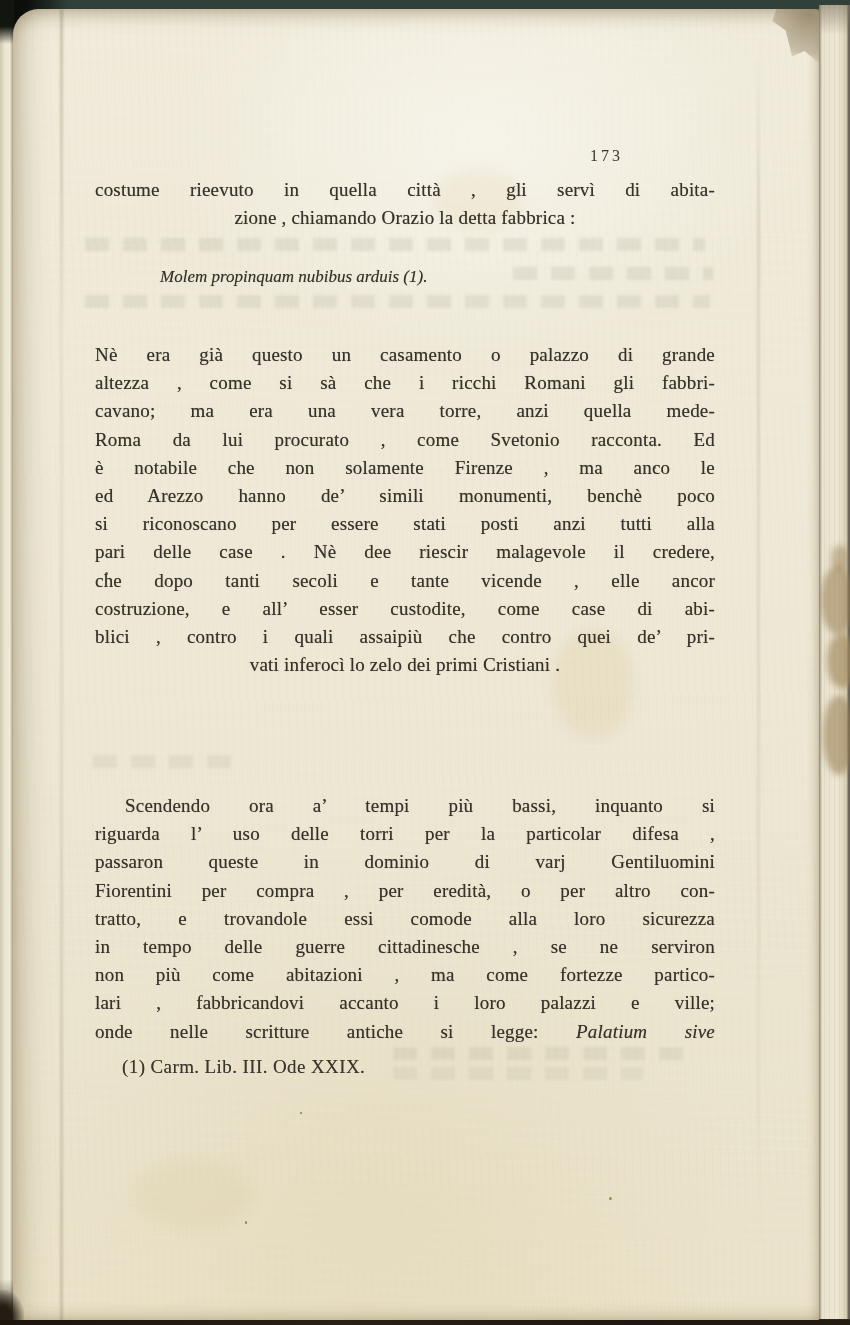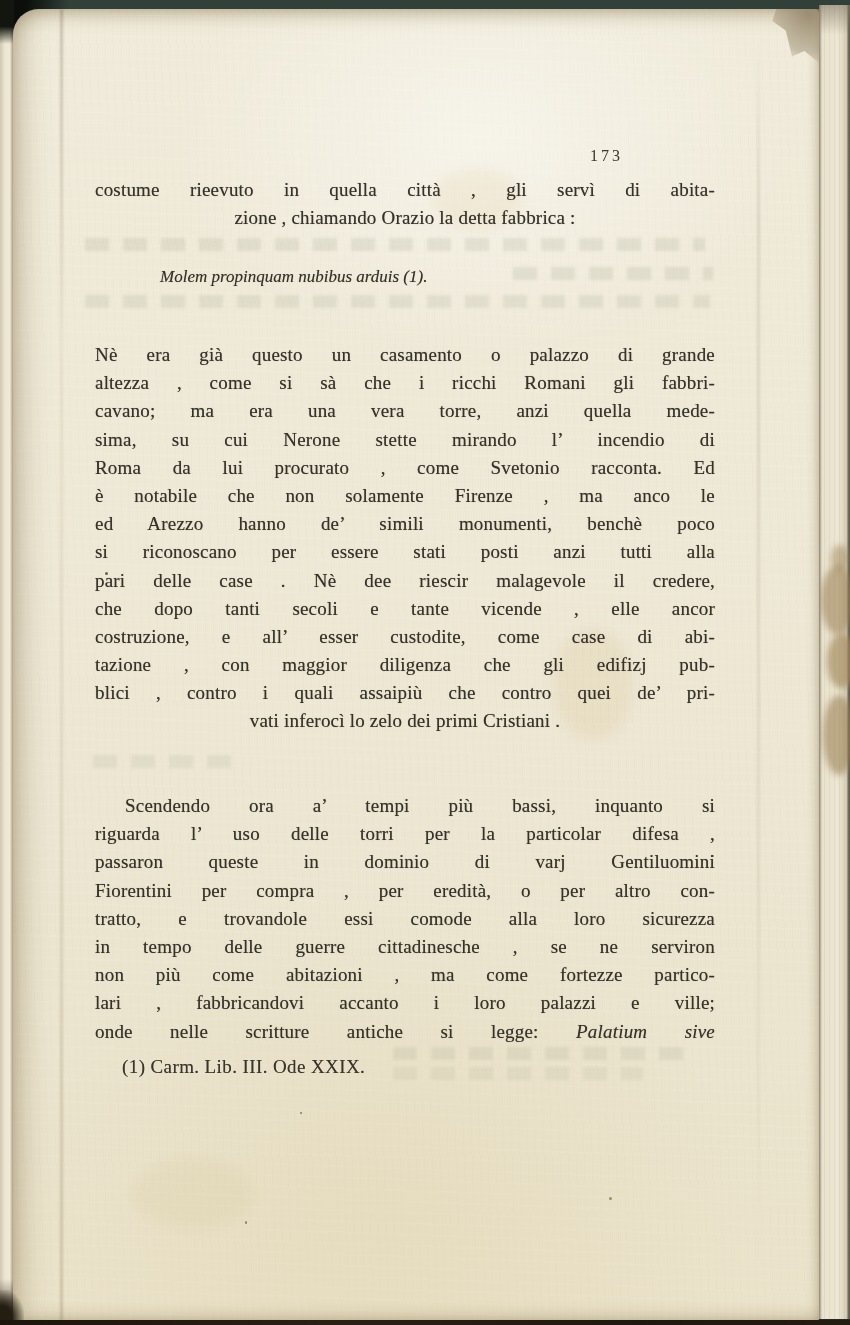--- a/index.html
+++ b/index.html
@@ -162,29 +162,27 @@
     <div class="line jline">costume rieevuto in quella città , gli servì di abita-</div>
     <div class="line lline">zione , chiamando Orazio la detta fabbrica :</div>
   </div>
 
   <div class="quote-line">Molem propinquam nubibus arduis (1).</div>
 
   <div class="text-col" style="top:332px;">
     <div class="line jline">Nè era già questo un casamento o palazzo di grande</div>
     <div class="line jline">altezza , come si sà che i ricchi Romani gli fabbri-</div>
     <div class="line jline">cavano; ma era una vera torre, anzi quella mede-</div>
-    <div class="line jline">sima, su cui Nerone stette mirando l’ incendio di</div>
     <div class="line jline">Roma da lui procurato , come Svetonio racconta. Ed</div>
     <div class="line jline">è notabile che non solamente Firenze , ma anco le</div>
     <div class="line jline">ed Arezzo hanno de’ simili monumenti, benchè poco</div>
     <div class="line jline">si riconoscano per essere stati posti anzi tutti alla</div>
     <div class="line jline">pari delle case . Nè dee riescir malagevole il credere,</div>
     <div class="line jline">che dopo tanti secoli e tante vicende , elle ancor</div>
     <div class="line jline">costruzione, e all’ esser custodite, come case di abi-</div>
-    <div class="line jline">tazione , con maggior diligenza che gli edifizj pub-</div>
     <div class="line jline">blici , contro i quali assaipiù che contro quei de’ pri-</div>
     <div class="line lline">vati inferocì lo zelo dei primi Cristiani .</div>
   </div>
 
   <div class="text-col" style="top:767px;margin-top:16px;">
     <div class="line jline indent">Scendendo ora a’ tempi più bassi, inquanto si</div>
     <div class="line jline">riguarda l’ uso delle torri per la particolar difesa ,</div>
     <div class="line jline">passaron queste in dominio di varj Gentiluomini</div>
     <div class="line jline">Fiorentini per compra , per eredità, o per altro con-</div>
     <div class="line jline">tratto, e trovandole essi comode alla loro sicurezza</div>

